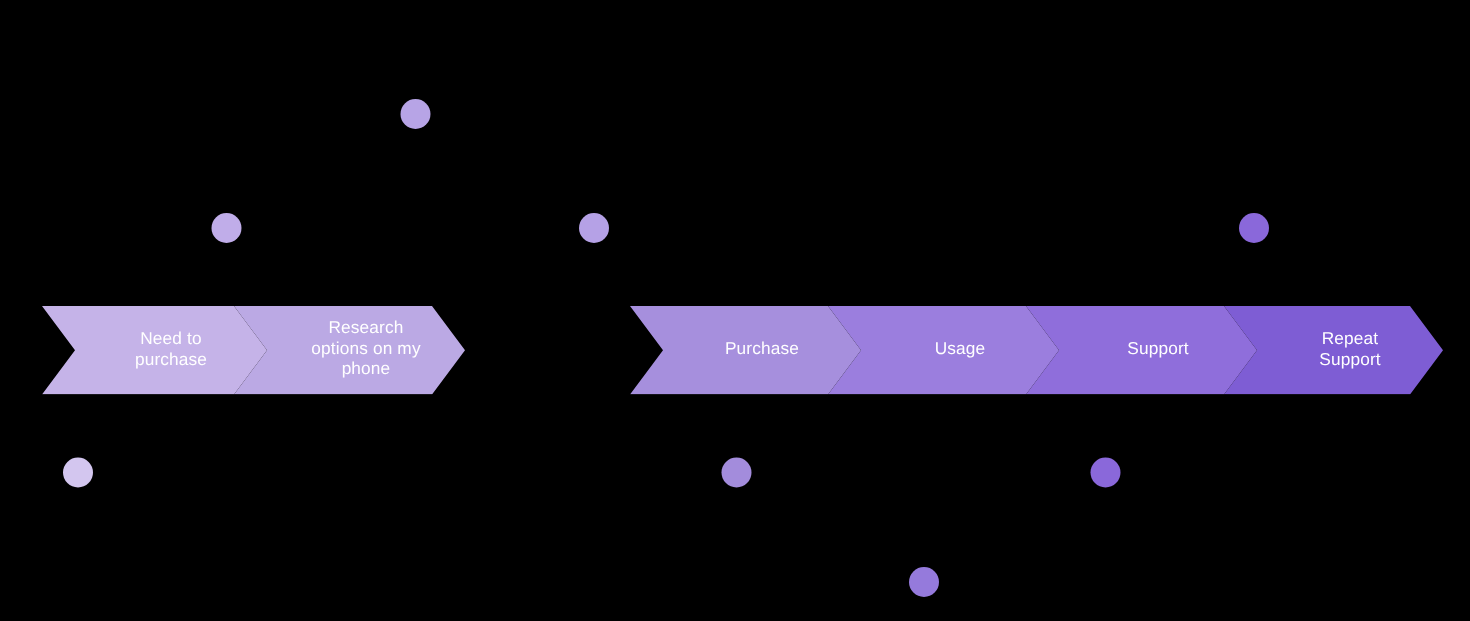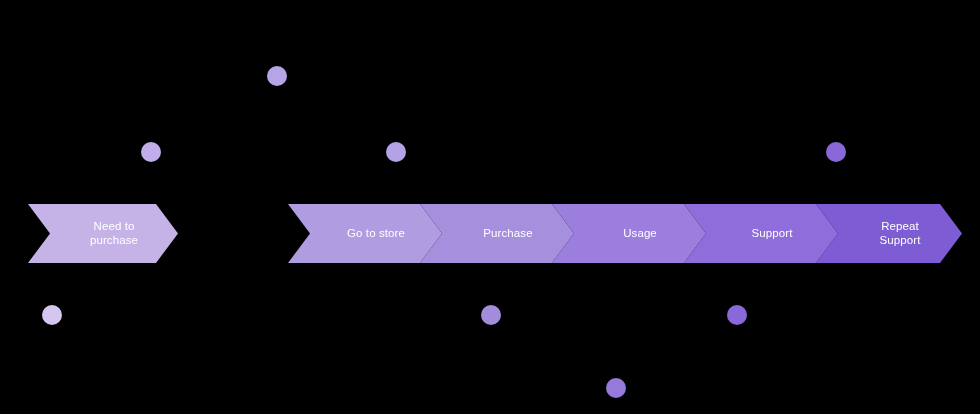--- a/index.html
+++ b/index.html
@@ -65,22 +65,24 @@
 
 <div id="stage">
 
   <h1 class="sr">Customer Journey Stages</h1>
 
   <div id="journey-bar">
       <div class="chevron" style="left: 28px; width: 150px; background: rgb(197, 179, 232); z-index: 20; clip-path: polygon(0px 0px, 128px 0px, 150px 29.5px, 128px 59px, 0px 59px, 22px 29.5px);">
         <span class="chevron-label" style="transform: translateX(11px);">Need to
 purchase</span>
       </div>
-      <div class="chevron" style="left: 288px; width: 154px; background: rgb(176, 156, 224); z-index: 18; clip-path: polygon(0px 0px, 132px 0px, 154px 29.5px, 132px 59px, 0px 59px, 22px 29.5px);">
-        <span class="chevron-label" style="transform: translateX(11px);">Go to store</span>
+      <div class="chevron" style="left: 156px; width: 154px; background: rgb(187, 169, 228); z-index: 19; clip-path: polygon(0px 0px, 132px 0px, 154px 29.5px, 132px 59px, 0px 59px, 22px 29.5px);">
+        <span class="chevron-label" style="transform: translateX(11px);">Research
+options on my
+phone</span>
       </div>
       <div class="chevron" style="left: 420px; width: 154px; background: rgb(166, 143, 221); z-index: 17; clip-path: polygon(0px 0px, 132px 0px, 154px 29.5px, 132px 59px, 0px 59px, 22px 29.5px);">
         <span class="chevron-label" style="transform: translateX(11px);">Purchase</span>
       </div>
       <div class="chevron" style="left: 552px; width: 154px; background: rgb(155, 126, 222); z-index: 16; clip-path: polygon(0px 0px, 132px 0px, 154px 29.5px, 132px 59px, 0px 59px, 22px 29.5px);">
         <span class="chevron-label" style="transform: translateX(11px);">Usage</span>
       </div>
       <div class="chevron" style="left: 684px; width: 154px; background: rgb(143, 110, 219); z-index: 15; clip-path: polygon(0px 0px, 132px 0px, 154px 29.5px, 132px 59px, 0px 59px, 22px 29.5px); align-items: center;">
         <span class="chevron-label" style="transform: translateX(11px);">Support</span>
       </div>

